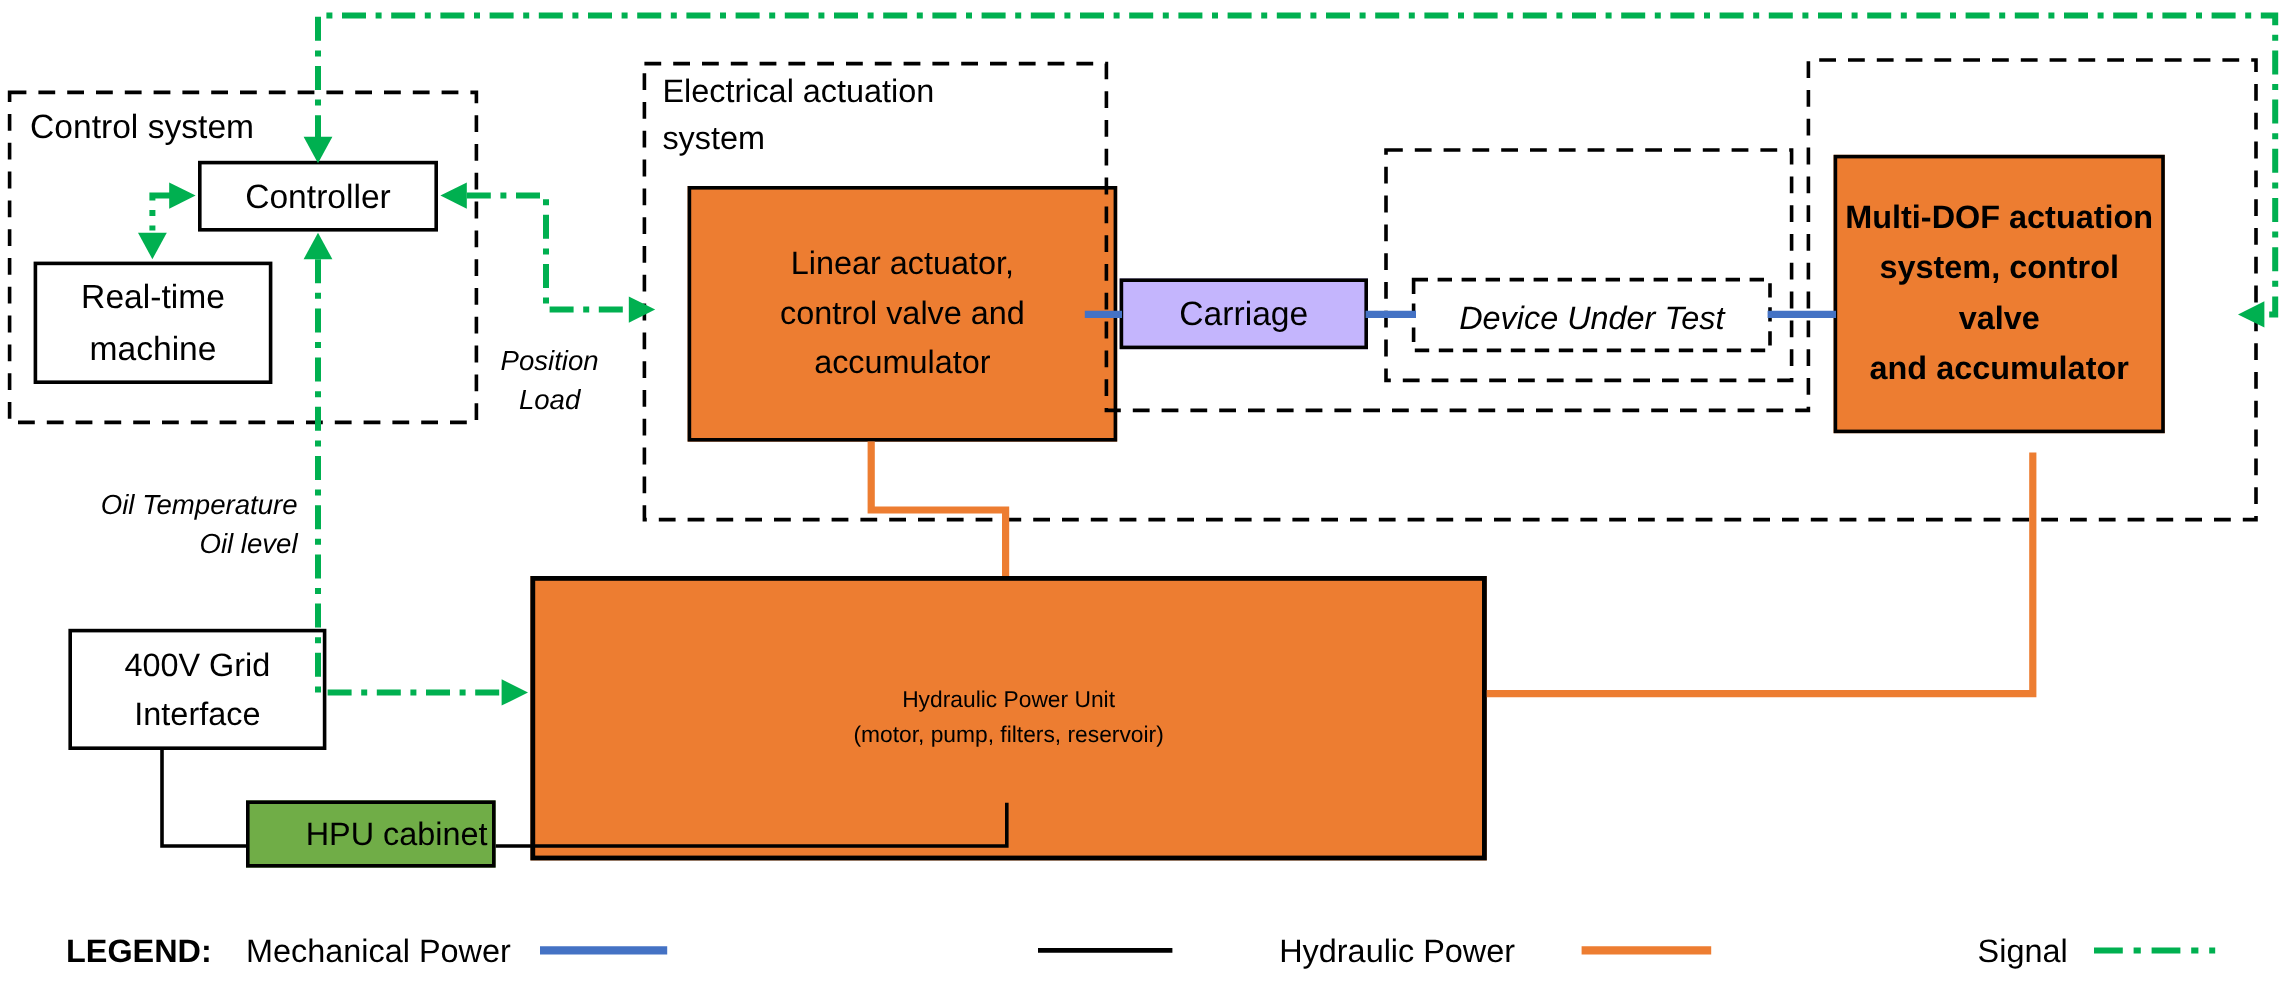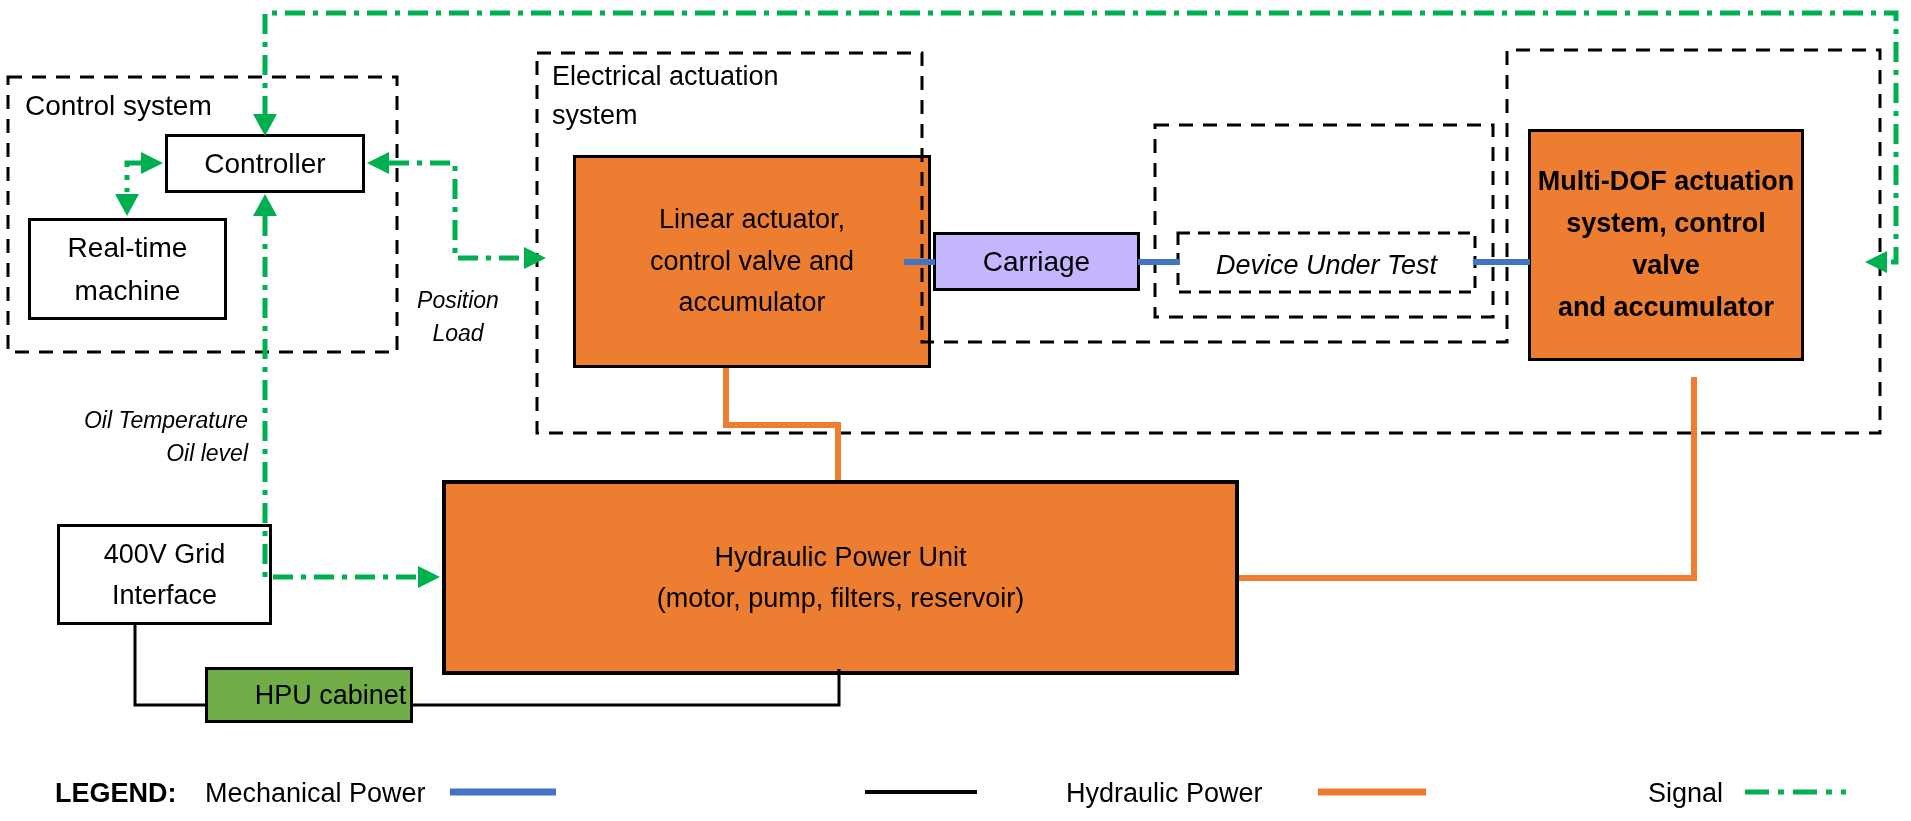--- a/index.html
+++ b/index.html
@@ -41,21 +41,21 @@
   <div class="box" style="left:28px;top:218px;width:199px;height:102px;line-height:1.55;">Real-time
 machine</div>
   <div class="box" style="left:165px;top:134px;width:200px;height:59px;">Controller</div>
   <div class="box orange" style="left:548px;top:155px;width:358px;height:213px;font-size:27px;line-height:1.55;margin-left:25px;">Linear actuator,
 control valve and
 accumulator</div>
   <div class="box gray" style="left:933px;top:232px;width:207px;height:59px;">Carriage</div>
   <div class="box orange" style="left:1528px;top:129px;width:276px;height:232px;font-size:27px;line-height:1.55;font-weight:bold;">Multi-DOF actuation
 system, control valve
 and accumulator</div>
-  <div class="box orange" style="left:442px;top:480px;width:797px;height:195px;font-size:27px;line-height:1.5;border-width:4px;text-align:center;">Hydraulic Power Unit
+  <div class="box orange" style="left:442px;top:480px;width:797px;height:237px;font-size:19px;line-height:1.5;border-width:4px;text-align:center;">Hydraulic Power Unit
 (motor, pump, filters, reservoir)</div>
   <div class="box" style="left:28px;top:524px;width:215px;height:101px;font-size:27px;line-height:1.5;margin-left:29px;">400V Grid
 Interface</div>
   <div class="box green" style="left:205px;top:667px;width:208px;height:56px;font-size:27px;">HPU cabinet</div>
 
   <div class="lbl center" style="left:1178px;top:246px;width:297px;font-style:italic;">Device Under Test</div>
 
   <div class="lbl bold" style="left:55px;top:774px;">LEGEND:</div>
   <div class="lbl" style="left:205px;top:774px;">Mechanical Power</div>
   <div class="lbl" style="left:1066px;top:774px;">Hydraulic Power</div>

